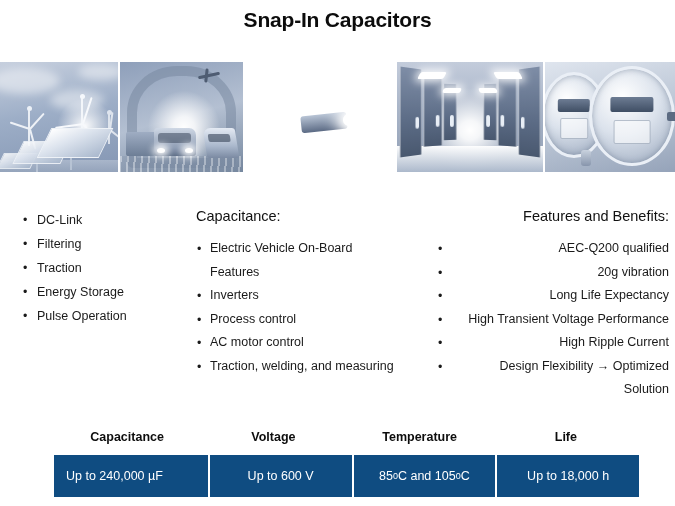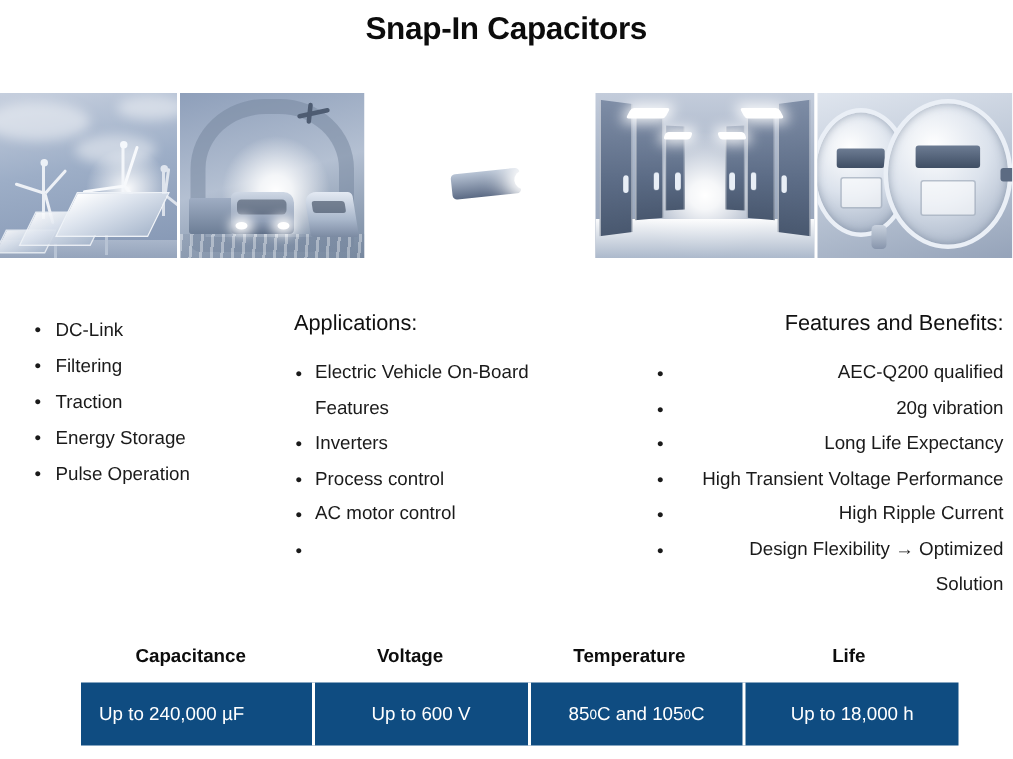--- a/index.html
+++ b/index.html
@@ -471,41 +471,42 @@
         <span>Energy Storage</span>
       </li>
       <li>
         <span class="dot">•</span>
         <span>Pulse Operation</span>
       </li>
     </ul>
   </div>
 
   <div class="col col-2">
-    <div class="col-heading">Applications:</div>
+    <div class="col-heading">Capacitance:</div>
     <ul class="bullets">
       <li>
         <span class="dot">•</span>
         <span>Electric Vehicle On-Board</span>
         <span class="wrap-line">Features</span>
       </li>
       <li>
         <span class="dot">•</span>
         <span>Inverters</span>
       </li>
       <li>
         <span class="dot">•</span>
         <span>Process control</span>
       </li>
       <li>
         <span class="dot">•</span>
         <span>AC motor control</span>
       </li>
       <li>
         <span class="dot">•</span>
+        <span>Traction, welding, and measuring</span>
       </li>
     </ul>
   </div>
 
   <div class="col col-3">
     <div class="col-heading">Features and Benefits:</div>
     <ul class="bullets">
       <li>
         <span class="dot">•</span>
         <span>AEC-Q200 qualified</span>

